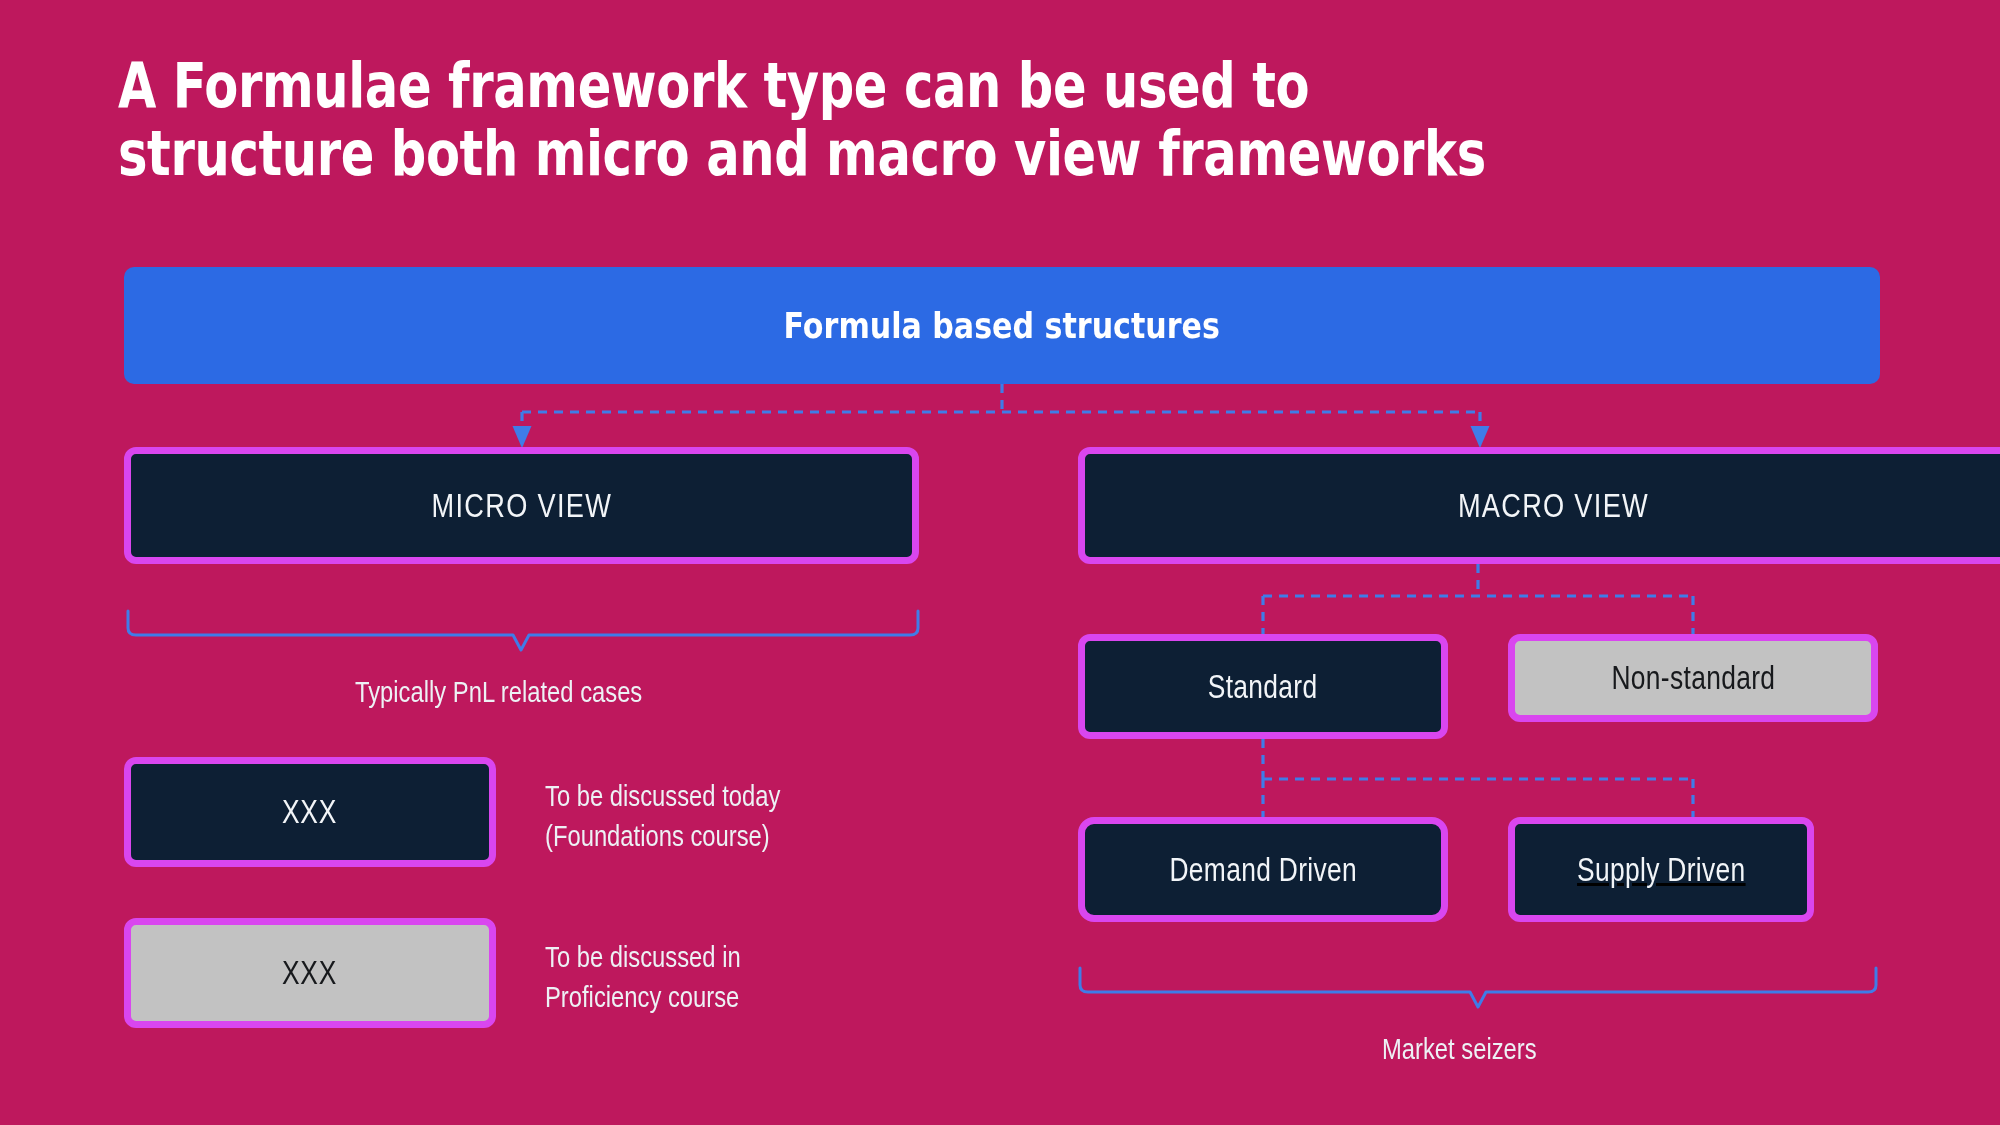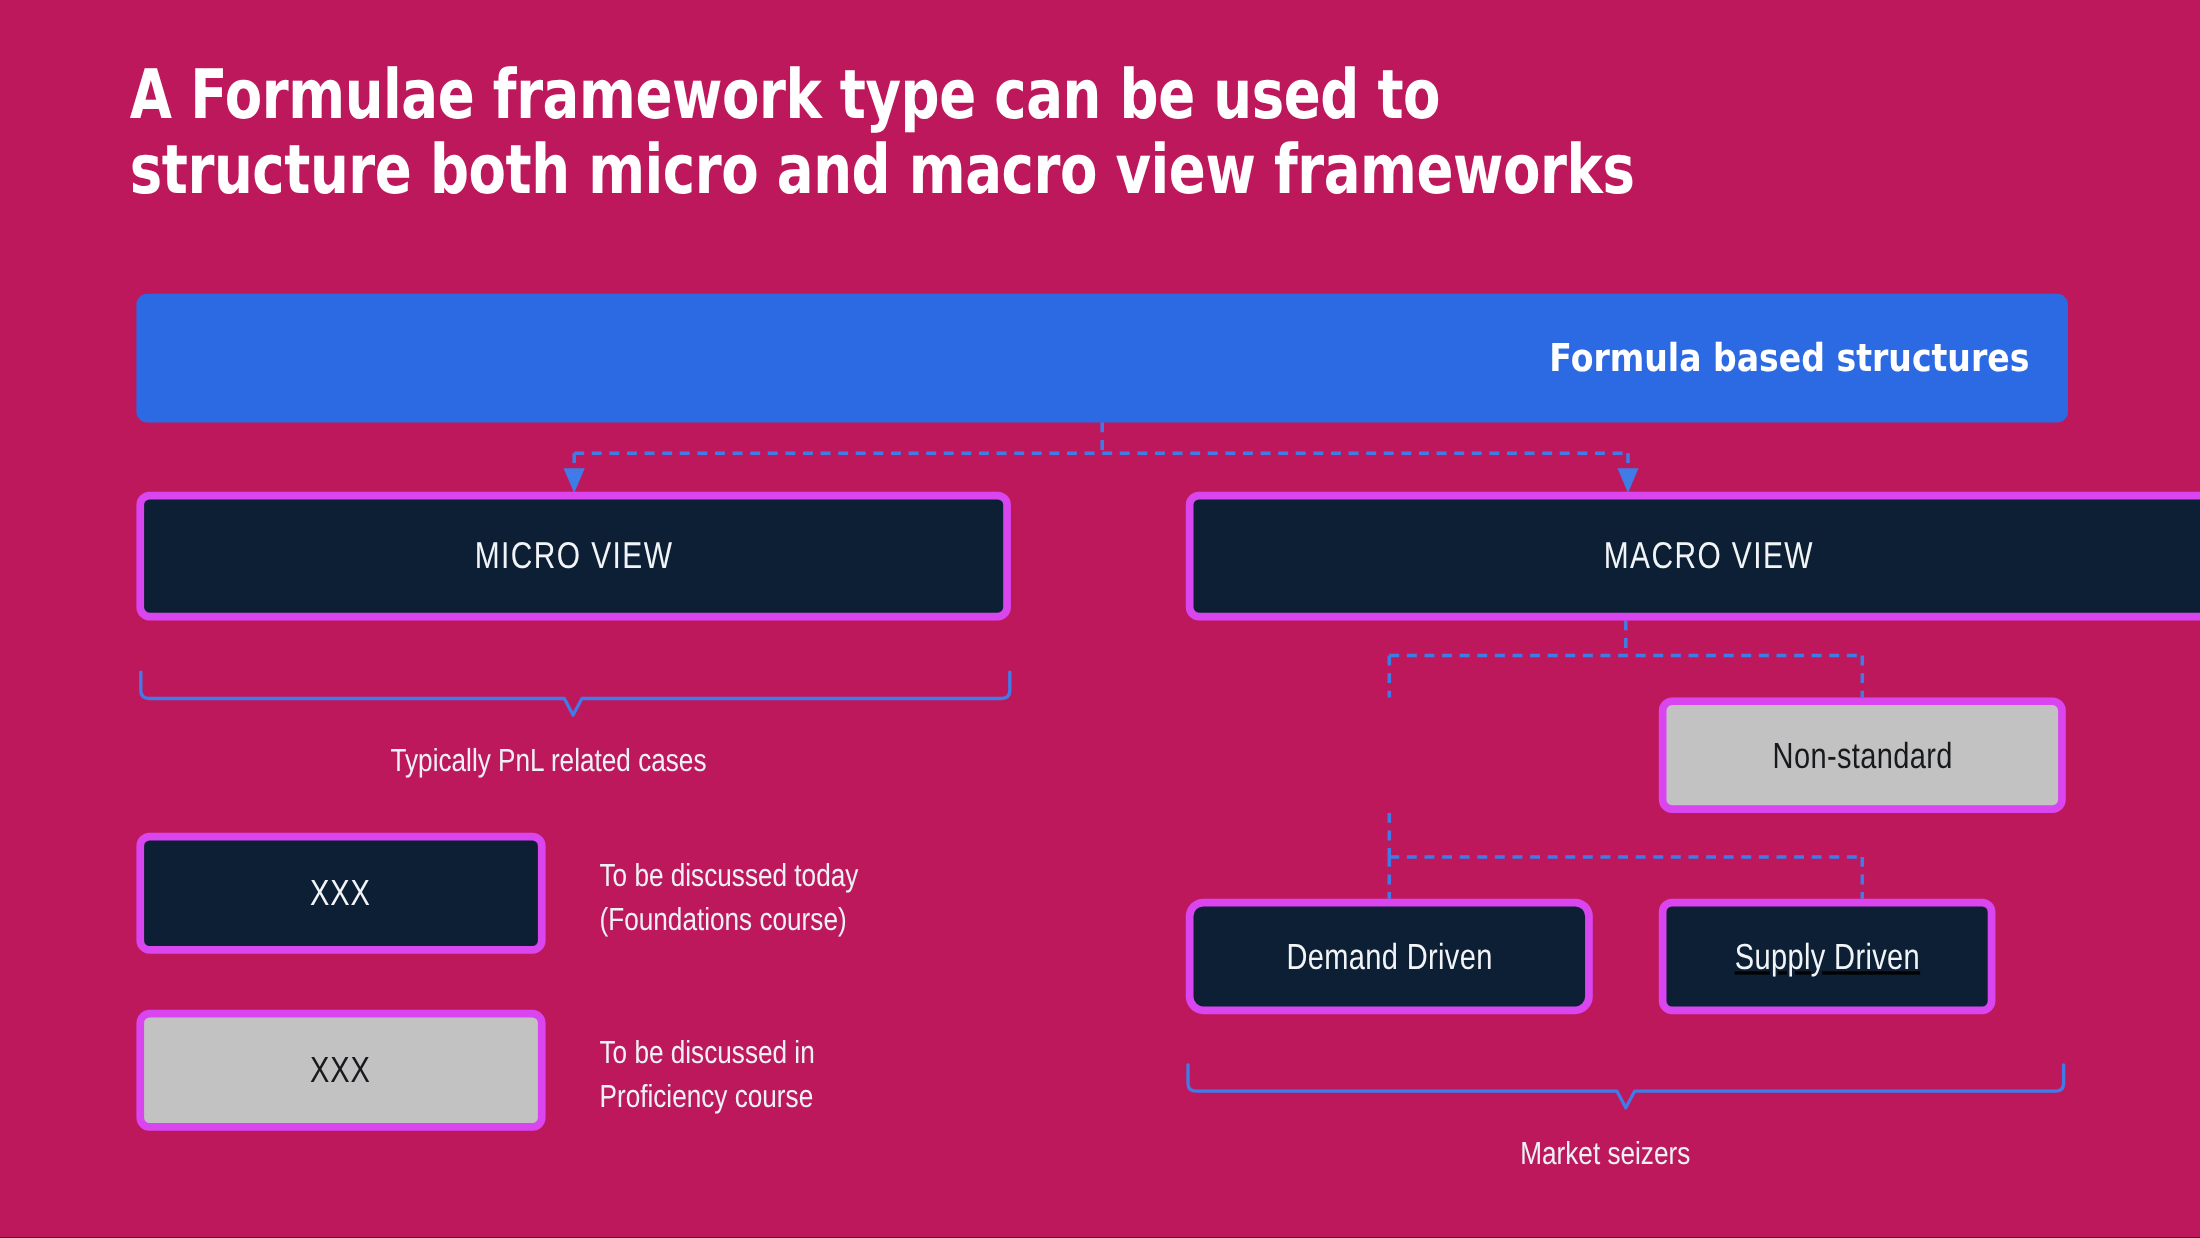--- a/index.html
+++ b/index.html
@@ -37,21 +37,21 @@
   #banner {
     position: absolute;
     left: 124px;
     top: 267px;
     width: 1756px;
     height: 117px;
     background: #2c6ae4;
     border-radius: 10px;
     display: flex;
     align-items: center;
-    justify-content: flex-end;
+    justify-content: center;
   }
   #banner .label {
     color: #ffffff;
     font-family: "DejaVu Sans", sans-serif;
     font-weight: bold;
     font-size: 35px;
     transform: scaleX(0.86);
   }
 
   
@@ -78,21 +78,21 @@
   .node.gray {
     background: #c2c2c2;
   }
   .node.gray .label { color: #17191c; }
 
   
   #micro-view  { left: 124px;  top: 447px;  width: 795px;  height: 117px; }
   #macro-view  { left: 1078px; top: 447px;  width: 951px;  height: 117px; }
 
   #standard     { left: 1078px; top: 634px; width: 370px; height: 105px; }
-  #non-standard { left: 1508px; top: 634px; width: 370px; height: 105px; }
+  #non-standard { left: 1508px; top: 634px; width: 370px; height: 88px; }
   #demand       { left: 1078px; top: 817px; width: 370px; height: 105px; border-radius: 16px; }
   #supply       { left: 1508px; top: 817px; width: 306px; height: 105px; text-decoration: underline; }
 
   #legend-box-1 { left: 124px;  top: 757px; width: 372px; height: 110px; }
   #legend-box-2 { left: 124px;  top: 918px; width: 372px; height: 110px; }
   #legend-box-1 .label, #legend-box-2 .label { font-size: 33px; letter-spacing: 1px; }
 
   
   .caption {
     position: absolute;
@@ -170,20 +170,23 @@
     </g>
   </svg>
 
   <div class="node view" id="micro-view">
     <span class="label">MICRO VIEW</span>
   </div>
   <div class="node view" id="macro-view">
     <span class="label">MACRO VIEW</span>
   </div>
 
+  <div class="node" id="standard">
+    <span class="label">Standard</span>
+  </div>
   <div class="node gray" id="non-standard">
     <span class="label">Non-standard</span>
   </div>
   <div class="node" id="demand">
     <span class="label">Demand Driven</span>
   </div>
   <div class="node" id="supply">
     <span class="label">Supply Driven</span>
   </div>
 

